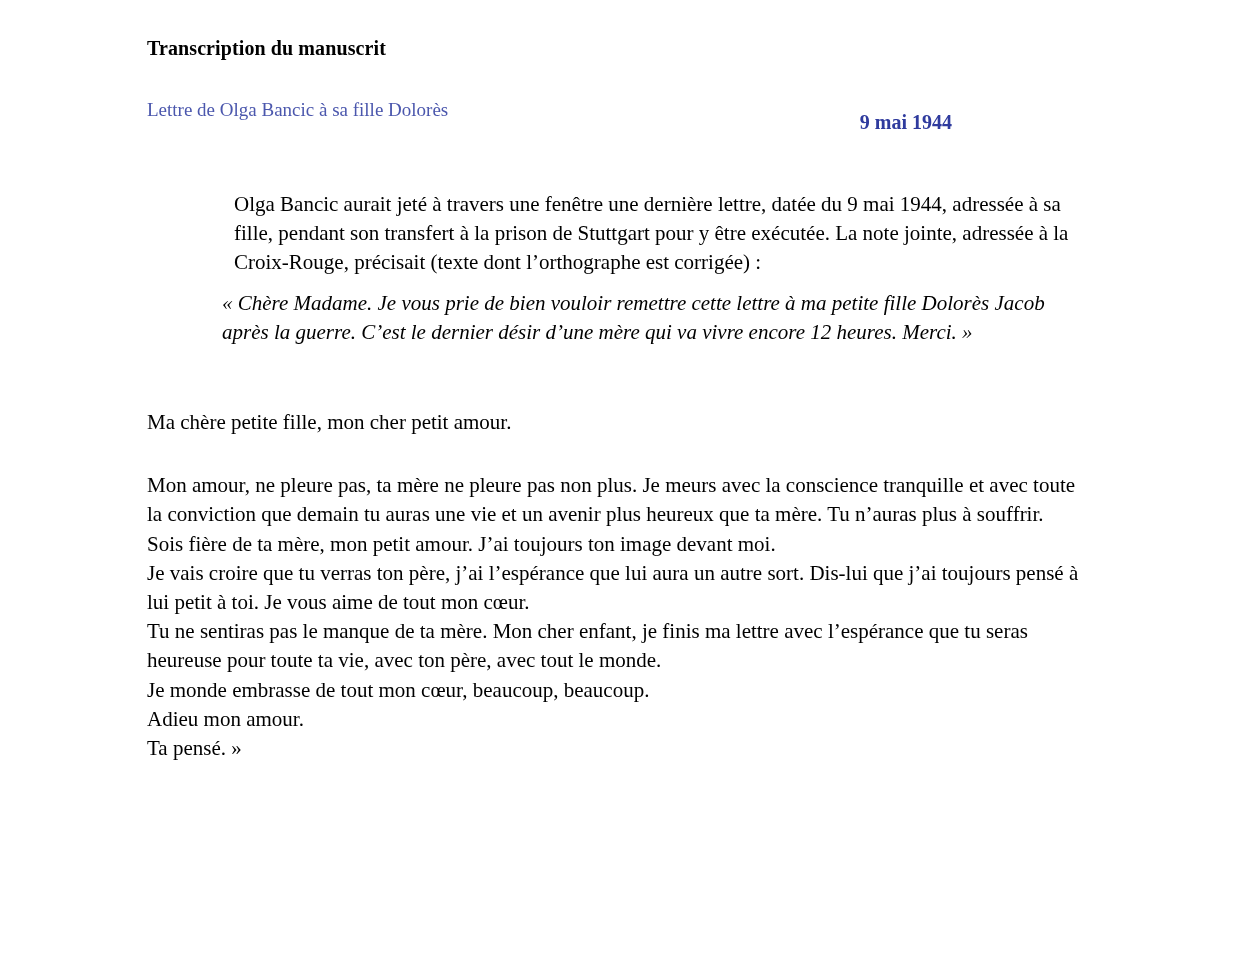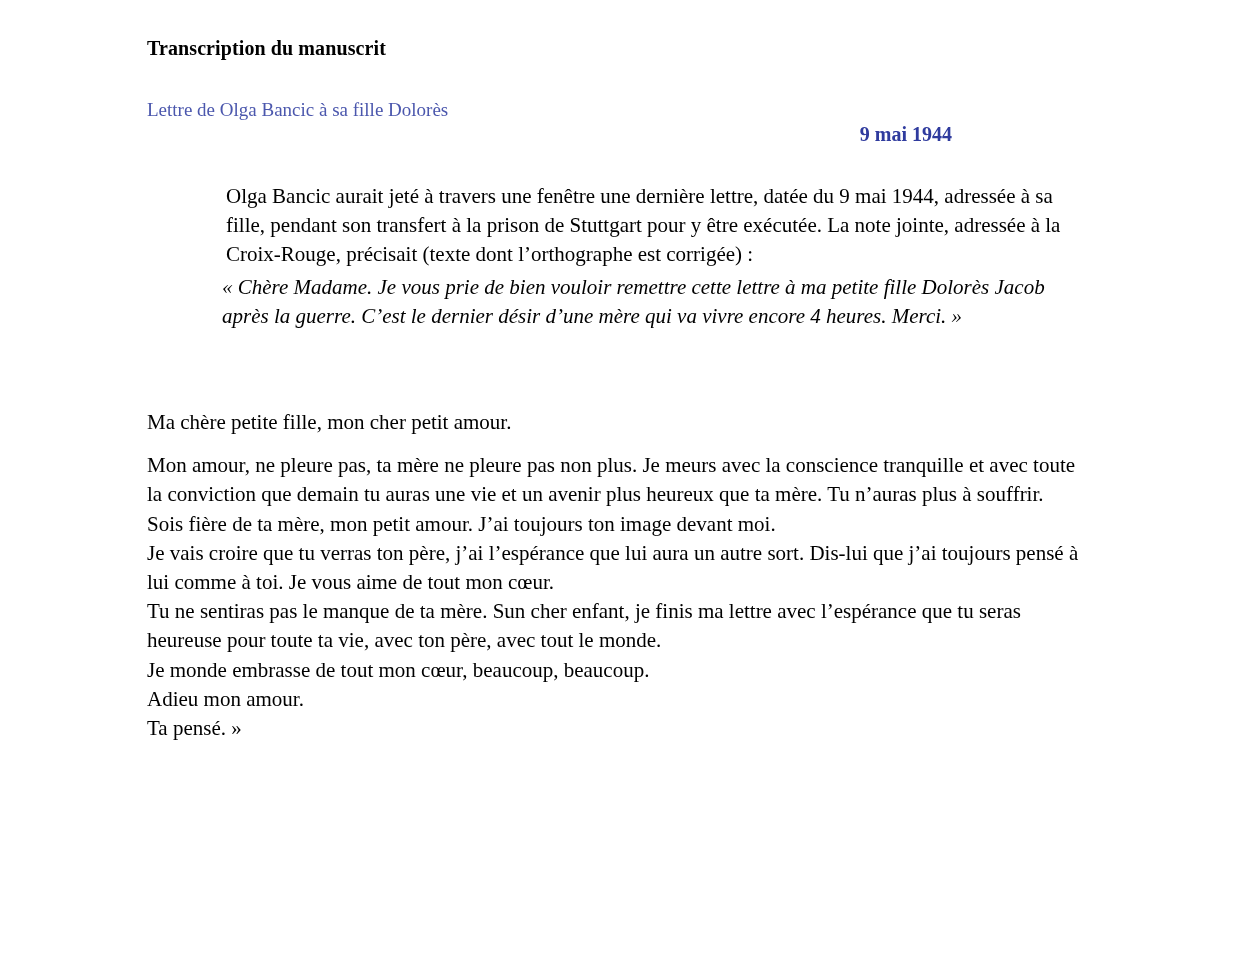--- a/index.html
+++ b/index.html
@@ -44,41 +44,41 @@
     font-size: 19px;
     font-weight: normal;
     line-height: 27px;
     color: #4b57ad;
     margin: 0;
   }
 
   .doc-date {
     position: absolute;
     right: 140px;
-    top: 122px;
+    top: 110px;
     font-size: 20px;
     font-weight: bold;
     line-height: 25px;
     color: #2f3b9e;
     text-align: right;
     margin: 0;
   }
 
   .intro-block {
     position: absolute;
     left: 222px;
     top: 178px;
     width: 870px;
     font-size: 21px;
     line-height: 29px;
     margin: 0;
   }
 
   .intro-para {
-    margin: 4px;
+    margin: 12px;
   }
 
   .intro-quote {
     margin: 0;
     font-style: italic;
   }
 
   .letter-body {
     position: absolute;
     left: 147px;
@@ -87,42 +87,42 @@
     font-size: 21px;
     line-height: 29.2px;
     margin: 0;
   }
 
   .letter-para {
     margin: 0;
   }
 
   .letter-para.spaced-after {
-    margin-bottom: 14px;
+    margin-bottom: 34px;
   }
 </style>
 </head>
 <body>
 
 <div class="page">
 
   <h1 class="doc-title">Transcription du manuscrit</h1>
 
   <h2 class="doc-subtitle">Lettre de Olga Bancic à sa fille Dolorès</h2>
 
   <div class="doc-date">9 mai 1944</div>
 
   <div class="intro-block">
     <p class="intro-para">Olga Bancic aurait jeté à travers une fenêtre une dernière lettre, datée du 9 mai 1944, adressée à sa fille, pendant son transfert à la prison de Stuttgart pour y être exécutée. La note jointe, adressée à la Croix-Rouge, précisait (texte dont l’orthographe est corrigée) :</p>
-    <p class="intro-quote">« Chère Madame. Je vous prie de bien vouloir remettre cette lettre à ma petite fille Dolorès Jacob après la guerre. C’est le dernier désir d’une mère qui va vivre encore 4 heures. Merci. »</p>
+    <p class="intro-quote">« Chère Madame. Je vous prie de bien vouloir remettre cette lettre à ma petite fille Dolorès Jacob après la guerre. C’est le dernier désir d’une mère qui va vivre encore 12 heures. Merci. »</p>
   </div>
 
   <div class="letter-body">
     <p class="letter-para spaced-after">Ma chère petite fille, mon cher petit amour.</p>
     <p class="letter-para">Mon amour, ne pleure pas, ta mère ne pleure pas non plus. Je meurs avec la conscience tranquille et avec toute la conviction que demain tu auras une vie et un avenir plus heureux que ta mère. Tu n’auras plus à souffrir. Sois fière de ta mère, mon petit amour. J’ai toujours ton image devant moi.</p>
-    <p class="letter-para">Je vais croire que tu verras ton père, j’ai l’espérance que lui aura un autre sort. Dis-lui que j’ai toujours pensé à lui comme à toi. Je vous aime de tout mon cœur.</p>
-    <p class="letter-para">Tu ne sentiras pas le manque de ta mère. Sun cher enfant, je finis ma lettre avec l’espérance que tu seras heureuse pour toute ta vie, avec ton père, avec tout le monde.</p>
+    <p class="letter-para">Je vais croire que tu verras ton père, j’ai l’espérance que lui aura un autre sort. Dis-lui que j’ai toujours pensé à lui petit à toi. Je vous aime de tout mon cœur.</p>
+    <p class="letter-para">Tu ne sentiras pas le manque de ta mère. Mon cher enfant, je finis ma lettre avec l’espérance que tu seras heureuse pour toute ta vie, avec ton père, avec tout le monde.</p>
     <p class="letter-para">Je monde embrasse de tout mon cœur, beaucoup, beaucoup.</p>
     <p class="letter-para">Adieu mon amour.</p>
     <p class="letter-para">Ta pensé. »</p>
   </div>
 
 </div>
 
 </body></html>

